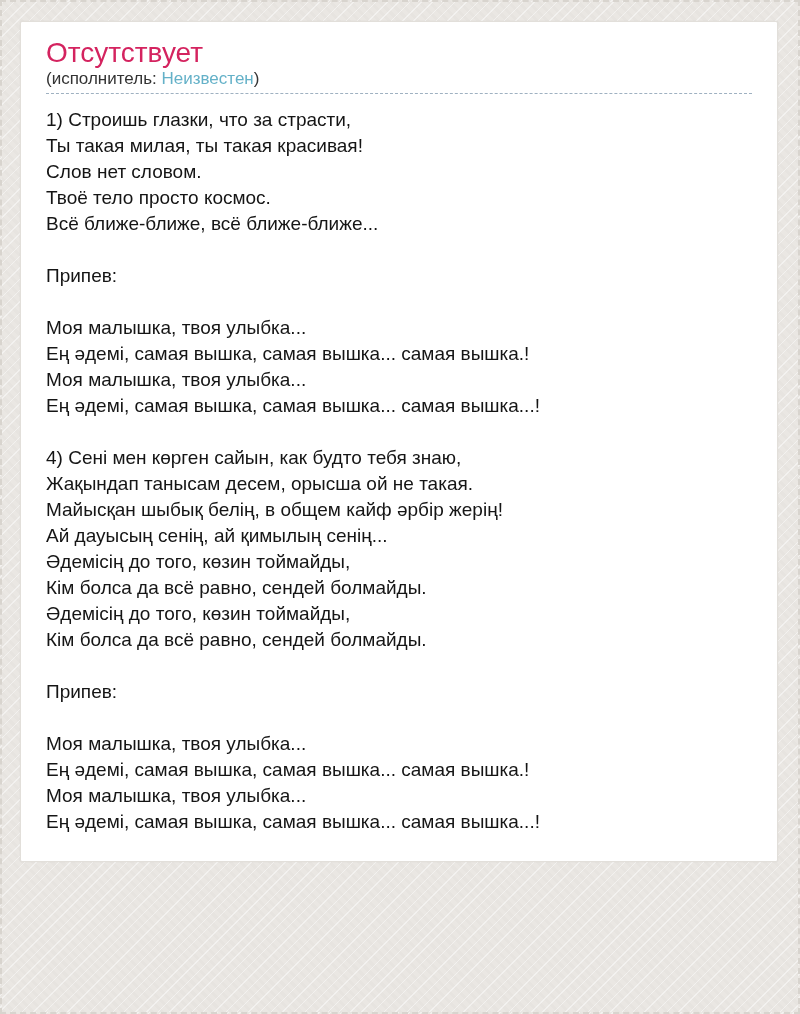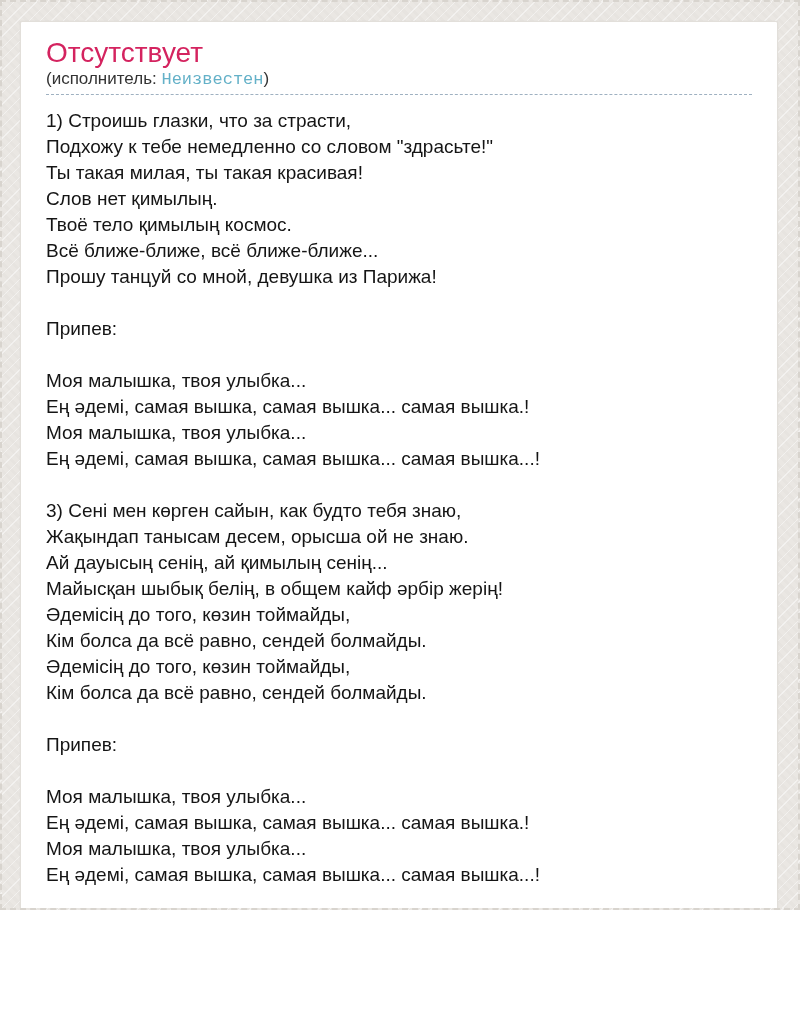--- a/index.html
+++ b/index.html
@@ -12,21 +12,21 @@
     --separator: #9fb1c1;
     --edge: #d8d4ce;
   }
   * { margin: 0; padding: 0; box-sizing: border-box; }
   html, body {
     width: 800px;
     font-family: "Liberation Sans", "DejaVu Sans", sans-serif;
   }
   .page {
     width: 800px;
-    height: 910px;
+    height: 1014px;
     background-color: var(--background);
     background-image:
       repeating-linear-gradient(135deg, rgba(255,255,255,0.45) 0px, rgba(255,255,255,0.45) 1px, transparent 1px, transparent 8px),
       repeating-linear-gradient(45deg, rgba(0,0,0,0.012) 0px, rgba(0,0,0,0.012) 3px, transparent 3px, transparent 7px);
     border: 2px dashed var(--edge);
     overflow: hidden;
   }
   .card {
     width: 758px;
     margin: 19px 0 0 18px;
@@ -45,21 +45,20 @@
   .artist-line {
     font-size: 17px;
     line-height: 22px;
     color: var(--muted);
     padding-bottom: 3px;
   }
   .artist-link {
     color: var(--link);
     text-decoration: none;
     cursor: pointer;
-    font-family: Liberation Mono, monospace;
   }
   .separator {
     border-bottom: 1px dashed var(--separator);
     height: 0;
   }
   .lyrics {
     margin-top: 13px;
     font-size: 19px;
     line-height: 26px;
     color: var(--text);
@@ -72,38 +71,36 @@
 </head>
 <body>
 
 <div class="page">
   <div class="card">
     <h1 class="title">Отсутствует</h1>
     <div class="artist-line"><span>(исполнитель: </span><a class="artist-link">Неизвестен</a><span>)</span></div>
     <div class="separator"></div>
     <div class="lyrics" id="lyrics">
         <div class="lyric-line">1) Строишь глазки, что за страсти,</div>
-        <div class="lyric-line">Подхожу к тебе немедленно со словом "здрасьте!"</div>
         <div class="lyric-line">Ты такая милая, ты такая красивая!</div>
-        <div class="lyric-line">Слов нет қимылың.</div>
-        <div class="lyric-line">Твоё тело қимылың космос.</div>
+        <div class="lyric-line">Слов нет словом.</div>
+        <div class="lyric-line">Твоё тело просто космос.</div>
         <div class="lyric-line">Всё ближе-ближе, всё ближе-ближе...</div>
-        <div class="lyric-line">Прошу танцуй со мной, девушка из Парижа!</div>
         <div class="lyric-line"></div>
         <div class="lyric-line">Припев:</div>
         <div class="lyric-line"></div>
         <div class="lyric-line">Моя малышка, твоя улыбка...</div>
         <div class="lyric-line">Ең әдемі, самая вышка, самая вышка... самая вышка.!</div>
         <div class="lyric-line">Моя малышка, твоя улыбка...</div>
         <div class="lyric-line">Ең әдемі, самая вышка, самая вышка... самая вышка...!</div>
         <div class="lyric-line"></div>
-        <div class="lyric-line">3) Сені мен көрген сайын, как будто тебя знаю,</div>
-        <div class="lyric-line">Жақындап танысам десем, орысша ой не знаю.</div>
+        <div class="lyric-line">4) Сені мен көрген сайын, как будто тебя знаю,</div>
+        <div class="lyric-line">Жақындап танысам десем, орысша ой не такая.</div>
+        <div class="lyric-line">Майысқан шыбық белің, в общем кайф әрбір жерің!</div>
         <div class="lyric-line">Ай дауысың сенің, ай қимылың сенің...</div>
-        <div class="lyric-line">Майысқан шыбық белің, в общем кайф әрбір жерің!</div>
         <div class="lyric-line">Әдемісің до того, көзин тоймайды,</div>
         <div class="lyric-line">Кім болса да всё равно, сендей болмайды.</div>
         <div class="lyric-line">Әдемісің до того, көзин тоймайды,</div>
         <div class="lyric-line">Кім болса да всё равно, сендей болмайды.</div>
         <div class="lyric-line"></div>
         <div class="lyric-line">Припев:</div>
         <div class="lyric-line"></div>
         <div class="lyric-line">Моя малышка, твоя улыбка...</div>
         <div class="lyric-line">Ең әдемі, самая вышка, самая вышка... самая вышка.!</div>
         <div class="lyric-line">Моя малышка, твоя улыбка...</div>

